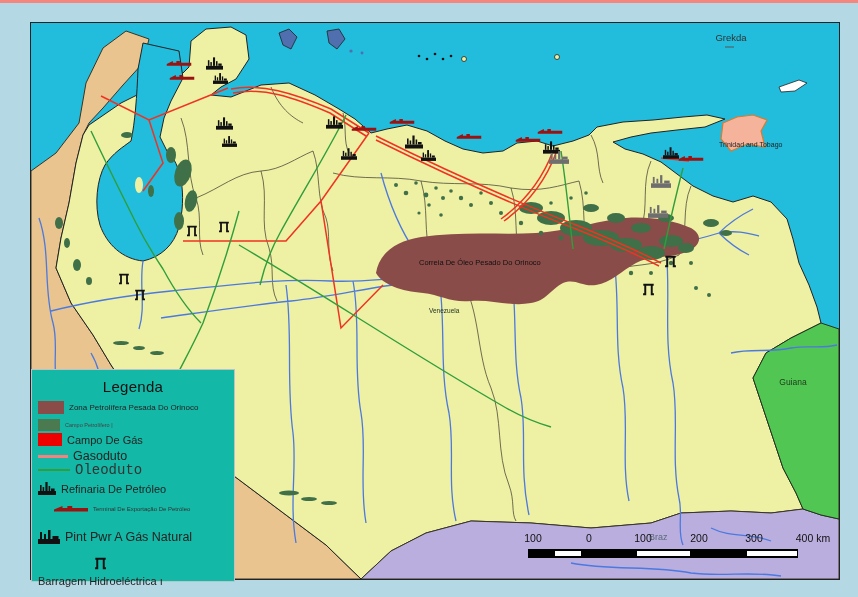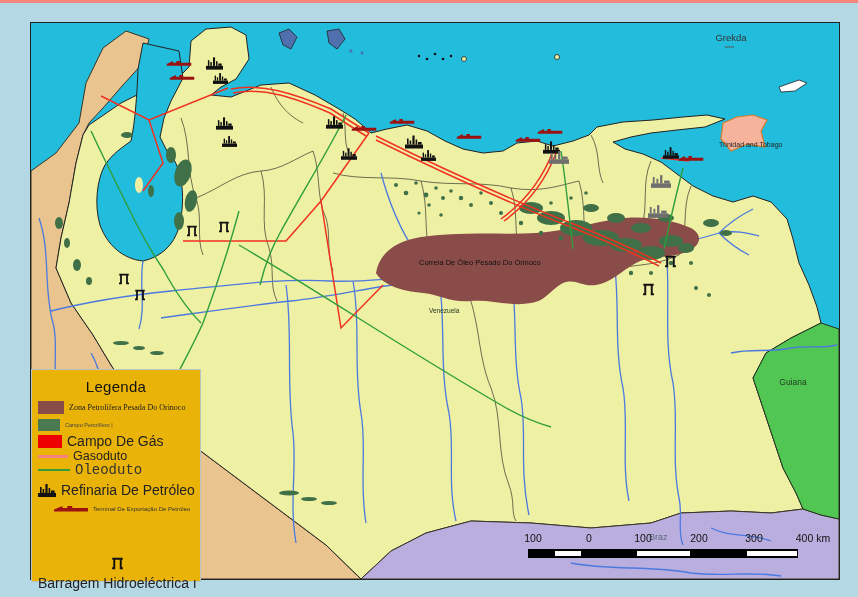--- a/index.html
+++ b/index.html
@@ -9,37 +9,37 @@
     font-family:"Liberation Sans", sans-serif;
   }
   .top-stripe{position:absolute;left:0;top:0;width:858px;height:3px;background:#f4867e;}
   .map-frame{
     position:absolute;left:30px;top:22px;width:808px;height:556px;
     border:1px solid #222;background:#737373;
   }
   .map-frame svg{display:block;}
   
   .legend{
-    position:absolute;left:31px;top:369px;width:170px;height:213px;
-    background:#eab308;border:1px solid #b9c4c9;box-sizing:border-box;z-index:5;
+    position:absolute;left:31px;top:369px;width:204px;height:213px;
+    background:#14b8a6;border:1px solid #b9c4c9;box-sizing:border-box;z-index:5;
   }
   .legend-title{
     text-align:center;margin-top:8px;font-size:15px;color:#111;letter-spacing:.3px;
   }
   .lrow{position:absolute;left:6px;display:flex;align-items:center;gap:5px;color:#222;}
   .lrow .sw{display:inline-block;border:0;}
   .sw-belt{width:26px;height:13px;background:#8a4c49;}
   .sw-field{width:22px;height:12px;background:#4c7a50;}
   .sw-gas{width:24px;height:13px;background:#ee0000;}
   .ln{display:inline-block;height:0;}
   .ln-gasoduto{width:30px;border-top:3px solid #f4837d;}
   .ln-oleoduto{width:32px;border-top:2px solid #2f9e3b;}
-  .t-sm{font-size:8px;font-family:Liberation Serif, serif;}
+  .t-sm{font-size:8px;}
   .t-xs{font-size:5.5px;color:#444;}
-  .t-md{font-size:14px;}
+  .t-md{font-size:11px;}
   .t-lg{font-size:12.5px;color:#222;}
   .t-xl{font-size:14px;color:#333;font-family:Liberation Mono, monospace;}
   .t-tiny{font-size:6px;color:#333;}
   .row1{top:31px;} .row2{top:49px;} .row3{top:63px;} .row4{top:79px;}
   .row5{top:92px;} .row6{top:112px;} .row7{top:135px;left:22px;}
   .row8{top:160px;} .row9{top:187px;flex-direction:column;}
   svg text{font-family:"Liberation Sans", sans-serif;}
 </style>
 </head>
 <body>
@@ -310,19 +310,25 @@
         <use href="#refinery" width="18" height="13"></use>
       </svg>
     <span class="t-md">Refinaria De Petróleo</span>
   </div>
   <div class="lrow row7">
     <svg width="34" height="8" viewBox="0 0 28 8" preserveAspectRatio="none" style="color:#9c1210">
         <use href="#tanker" width="28" height="8"></use>
       </svg>
     <span class="t-tiny">Terminal De Exportação De Petróleo</span>
   </div>
+  <div class="lrow row8">
+    <svg width="22" height="14" viewBox="0 0 22 14" style="color:#111">
+        <use href="#plant" width="22" height="14"></use>
+      </svg>
+    <span class="t-lg">Pint Pwr A Gás Natural</span>
+  </div>
   <div class="lrow row9">
     <svg width="13" height="13" viewBox="0 0 12 12" style="color:#111">
         <use href="#dam" width="12" height="12"></use>
       </svg>
     <span class="t-md">Barragem Hidroeléctrica ı</span>
   </div>
 </div>
 
 </body></html>

